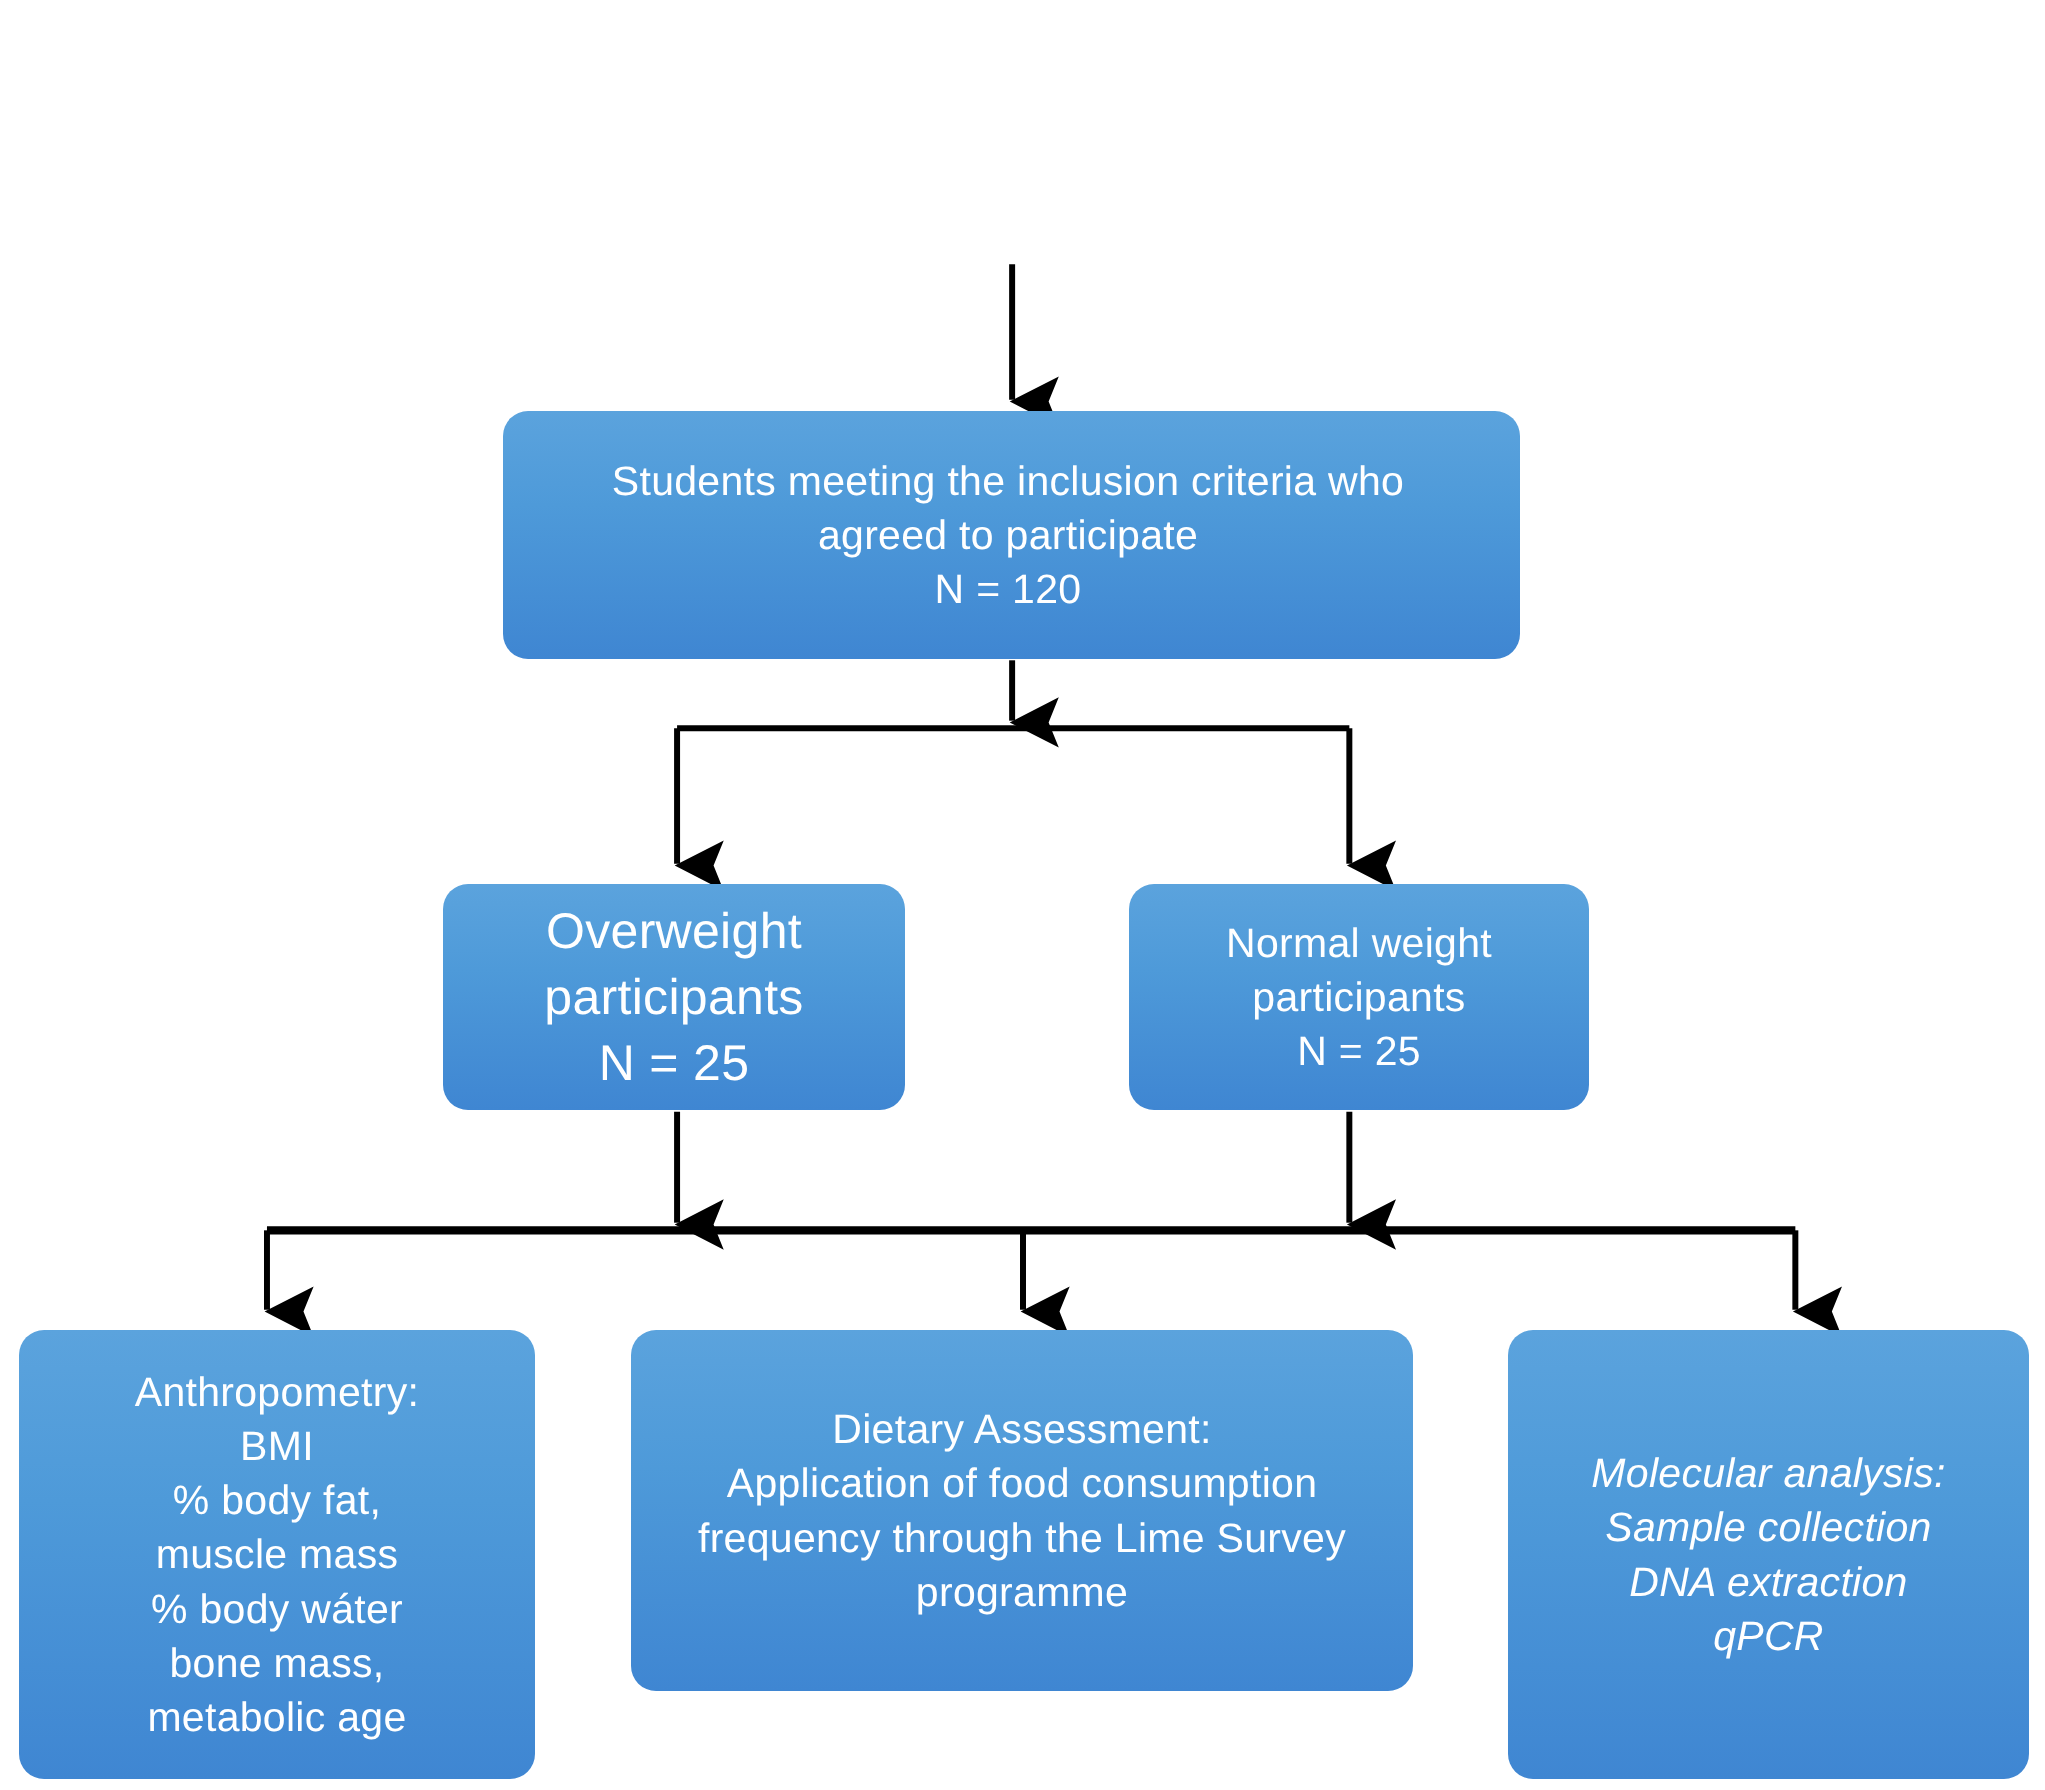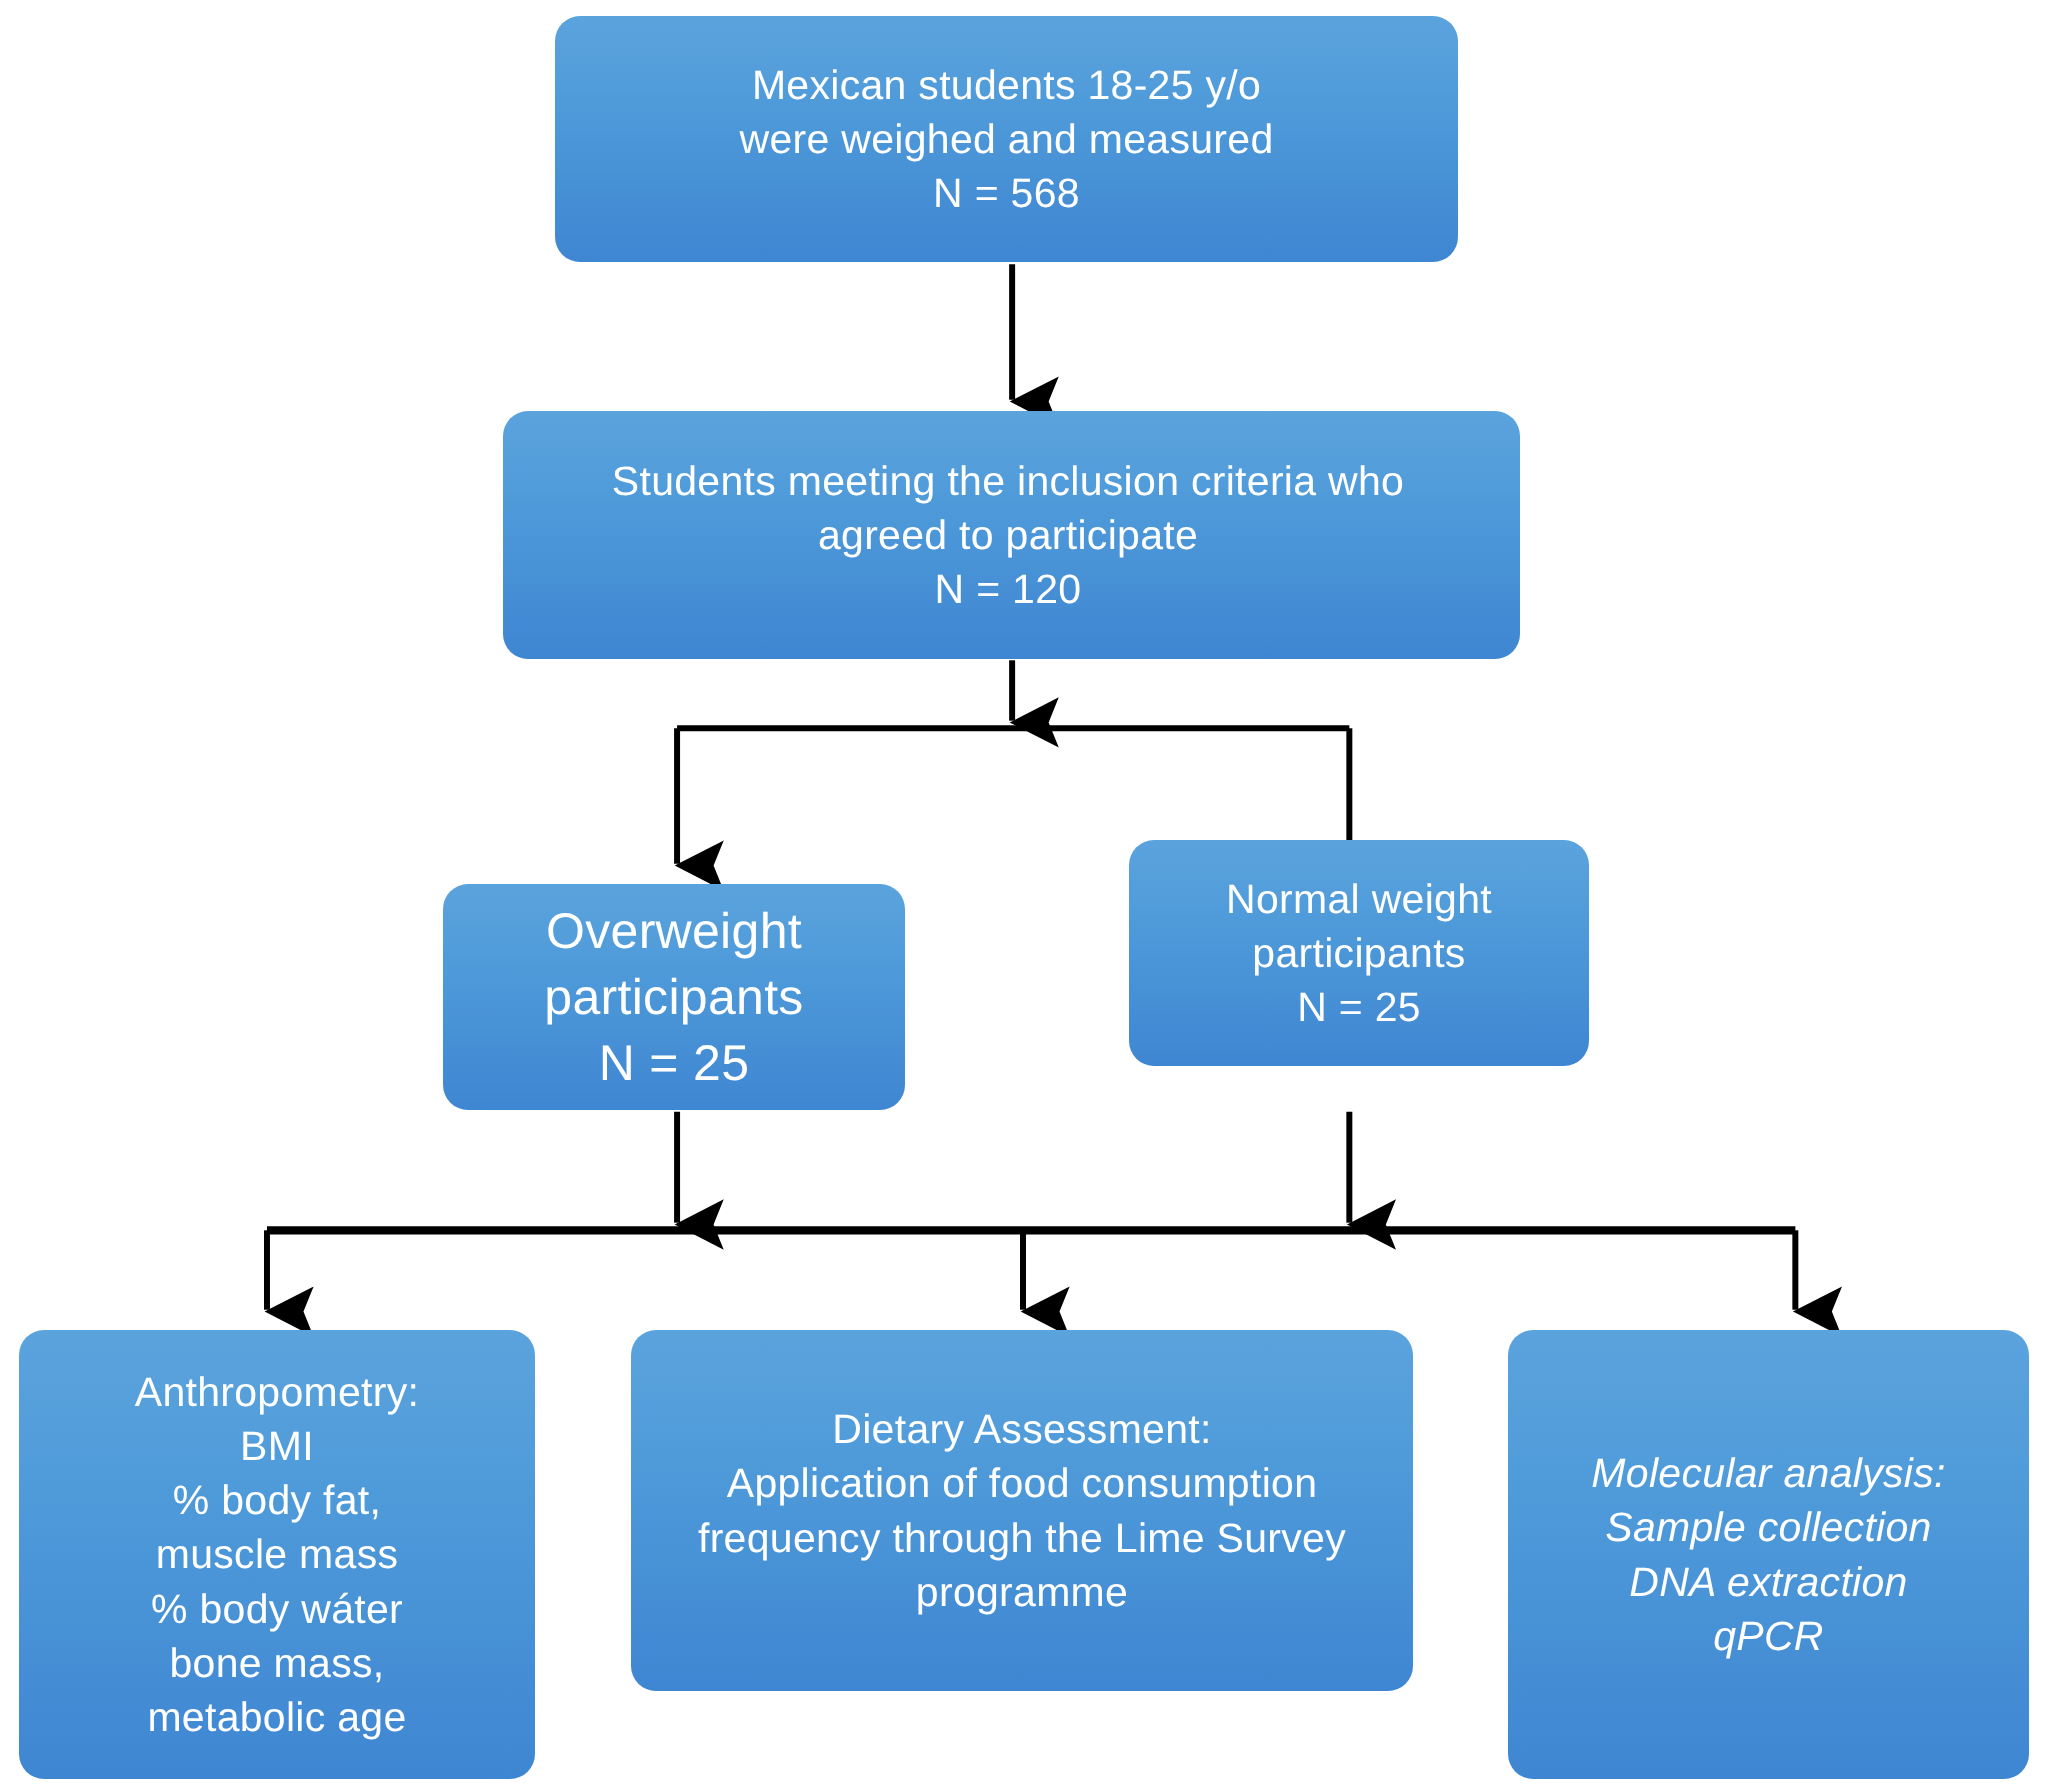--- a/index.html
+++ b/index.html
@@ -40,21 +40,21 @@
     letter-spacing: 0.3px;
     padding: 9.8px 14px;
     white-space: pre-line;
     text-rendering: geometricPrecision;
   }
 
   
   #node-screened   { left: 555px; top: 16.3px;   width: 903px; height: 246px;  font-size: 41px; }
   #node-eligible   { left: 503px;  top: 411px;  width: 1017px; height: 248px;  font-size: 41px; padding-left: 7px; }
   #node-overweight { left: 443px;  top: 884px; width: 462px;  height: 226px;  font-size: 50px; }
-  #node-normal     { left: 1129px; top: 840px; width: 460px;  height: 226px;  font-size: 41px; }
+  #node-normal     { left: 1129px; top: 884px; width: 460px;  height: 226px;  font-size: 41px; }
   #node-anthro     { left: 19px;   top: 1330px; width: 516px;  height: 449px;  font-size: 41px; }
   #node-diet       { left: 631px; top: 1330px; width: 782px; height: 361px;  font-size: 41px; }
   #node-molecular  { left: 1508px; top: 1330px; width: 521px;  height: 449px;  font-size: 41px; font-style: italic; }
 </style>
 </head>
 <body>
 
 <div id="canvas">
 
   <svg class="flow-svg" viewBox="0 0 3760 3291" aria-hidden="true">
@@ -83,23 +83,20 @@
       <line x1="490" y1="2262" x2="3300" y2="2262" stroke-width="15"></line>
 
       <line x1="490" y1="2262" x2="490" y2="2408" marker-end="url(#arrowhead)"></line>
 
       <line x1="1880" y1="2262" x2="1880" y2="2408" marker-end="url(#arrowhead)"></line>
 
       <line x1="3300" y1="2262" x2="3300" y2="2408" marker-end="url(#arrowhead)"></line>
     </g>
   </svg>
 
-  <div class="node" id="node-screened">Mexican students  18-25 y/o
-were weighed and measured
-N = 568</div>
 
   <div class="node" id="node-eligible">Students meeting the inclusion  criteria who
 agreed to participate
 N = 120</div>
 
   <div class="node" id="node-overweight">Overweight
 participants
 N = 25</div>
 
   <div class="node" id="node-normal">Normal weight

